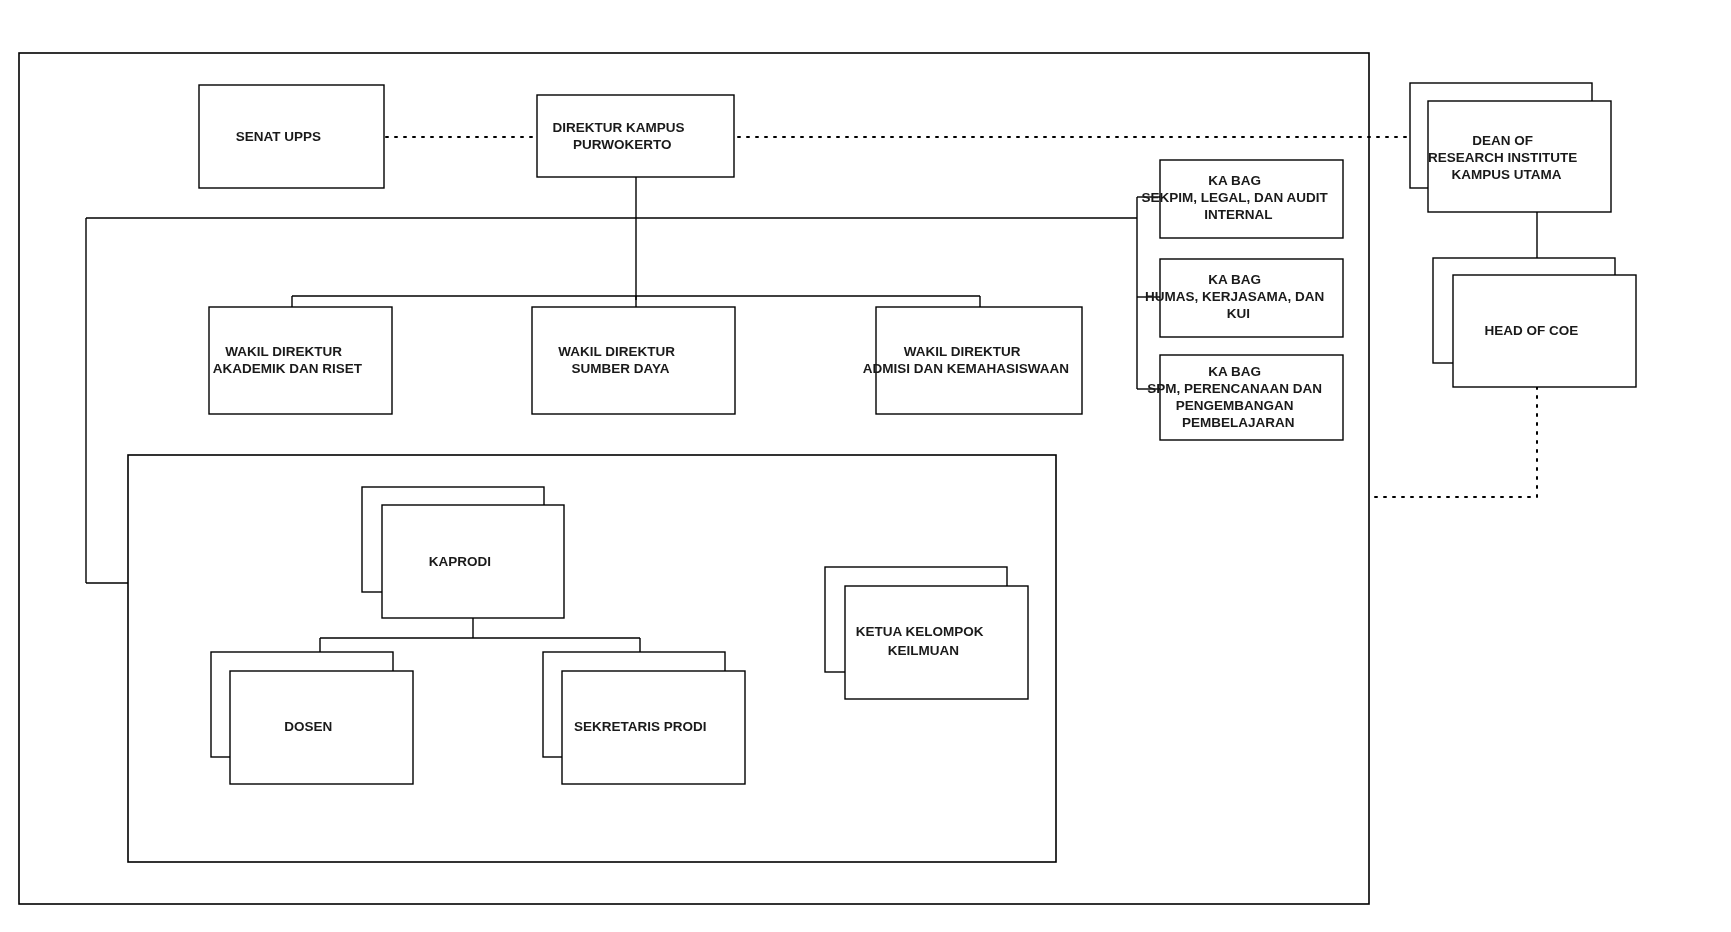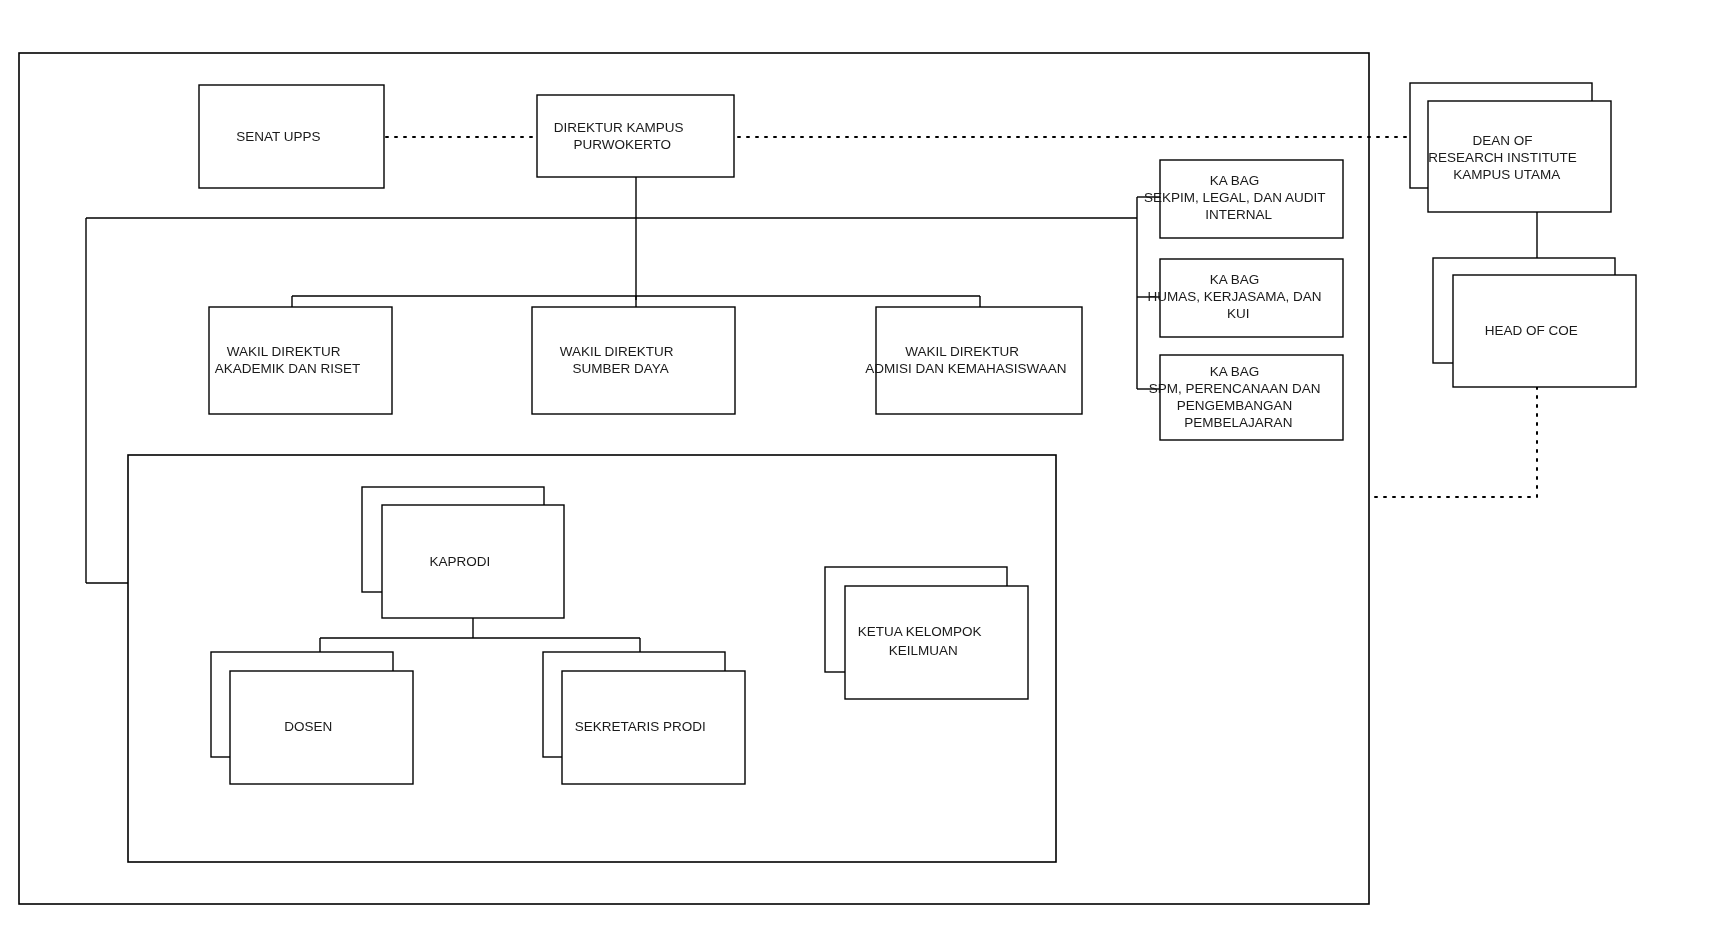--- a/index.html
+++ b/index.html
@@ -10,20 +10,21 @@
   body {
     width: 1731px;
     height: 932px;
     font-family: "Liberation Sans", sans-serif;
     overflow: hidden;
   }
   #chart-root {
     position: relative;
     width: 1731px;
     height: 727px;
+    font-weight: bold;
   }
   svg#diagram {
     position: absolute;
     top: 0;
     left: 0;
     width: 1731px;
     height: 932px;
   }
   .node-box {
     fill: #ffffff;

